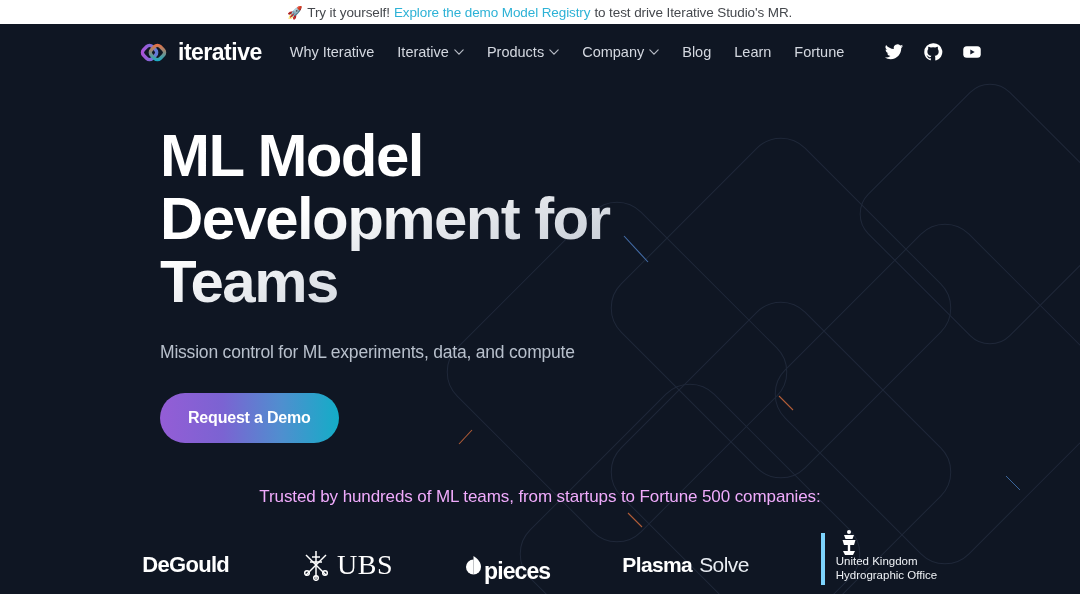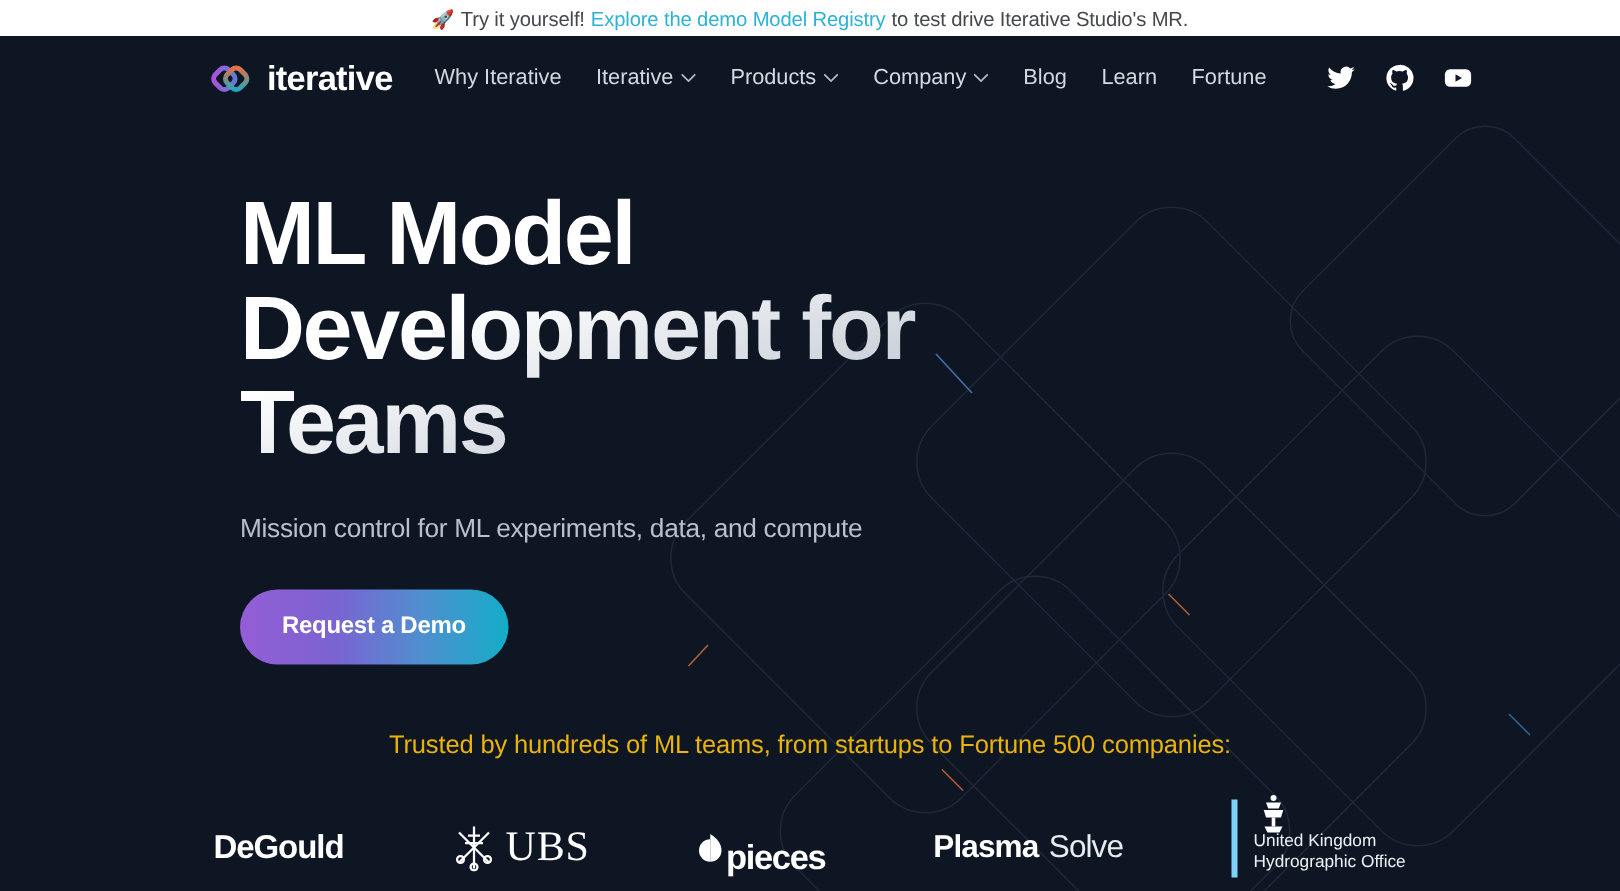--- a/index.html
+++ b/index.html
@@ -130,21 +130,21 @@
     cursor: pointer;
   }
 
   
   .trusted {
     position: relative;
     z-index: 2;
     margin-top: 44px;
     text-align: center;
     font-size: 17px;
-    color: #eab308;
+    color: #f0abfc;
     letter-spacing: -0.1px;
   }
   .logos {
     position: relative;
     z-index: 2;
     margin-top: 26px;
     display: flex;
     align-items: flex-end;
     justify-content: center;
     gap: 72px;

